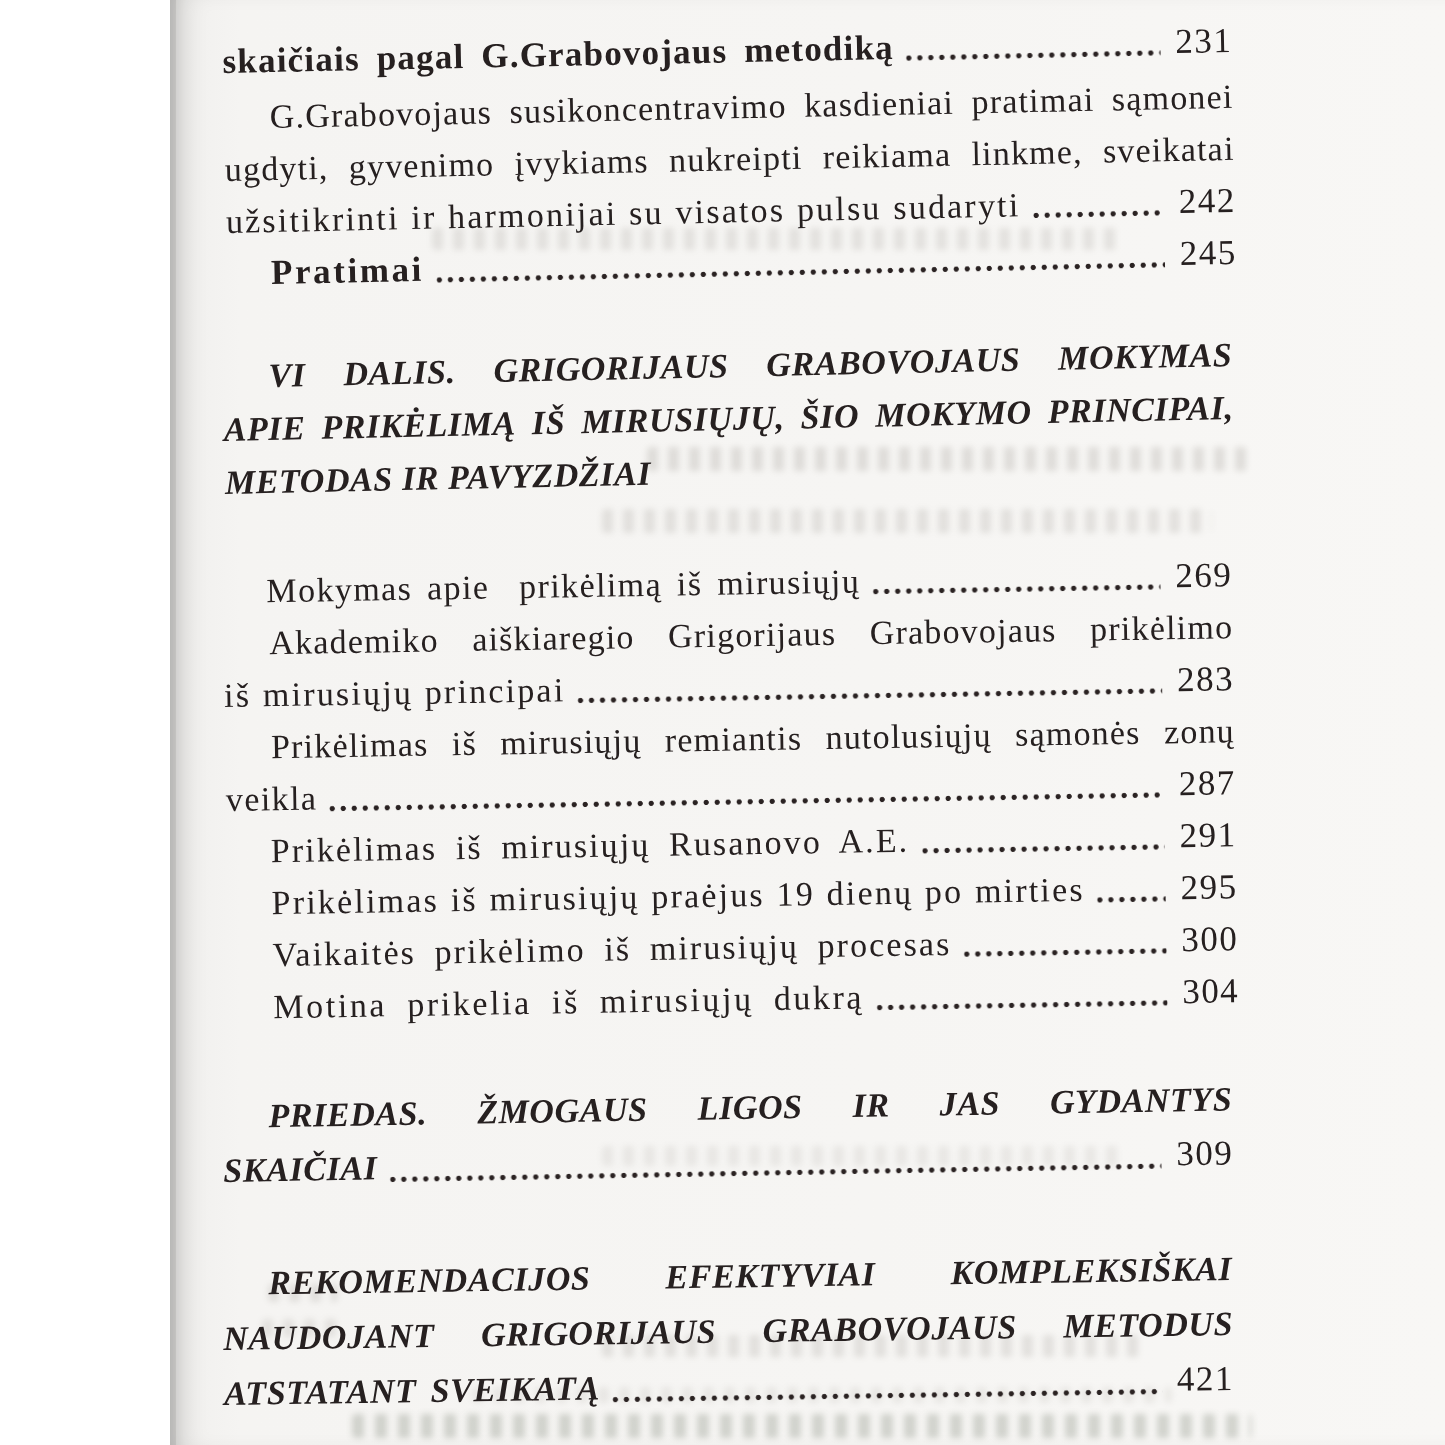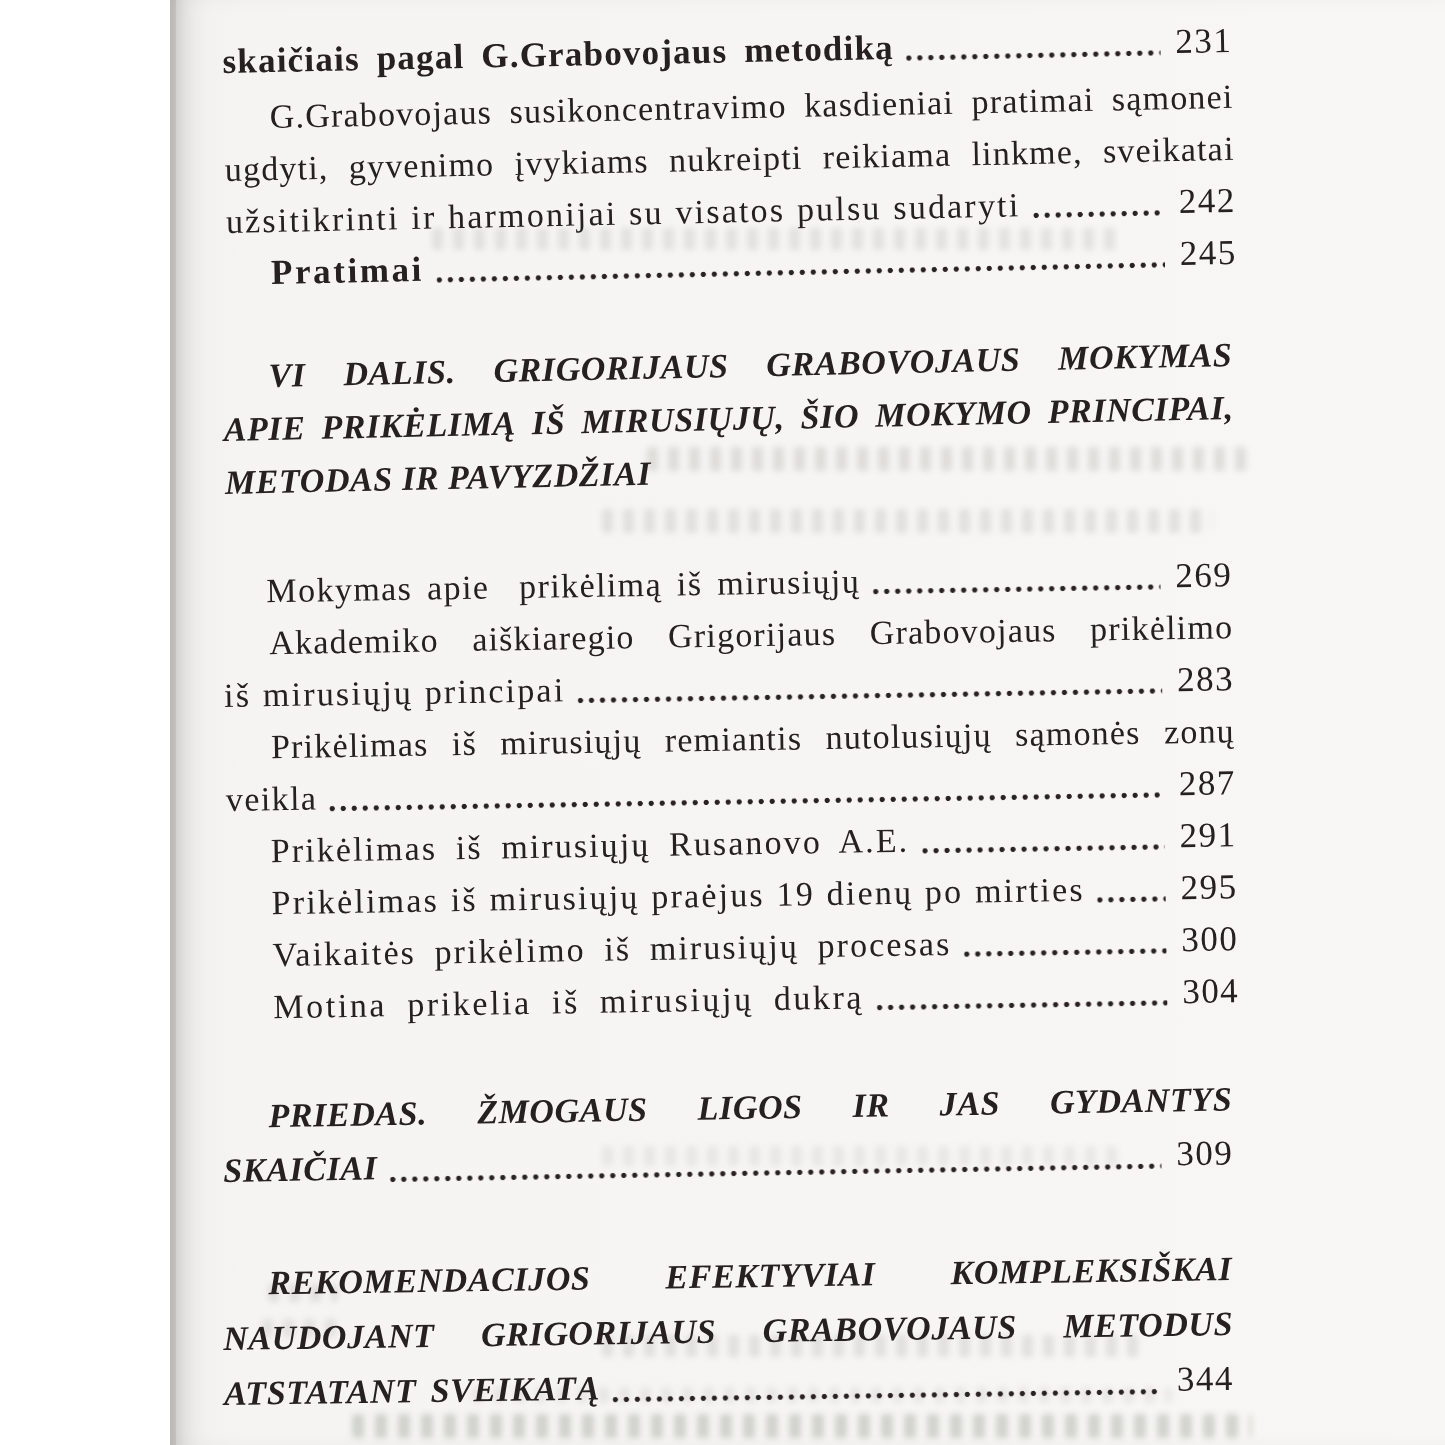--- a/index.html
+++ b/index.html
@@ -172,18 +172,18 @@
         <span class="pg">309</span>
       </div>
     </div>
 
     <div class="blk b-rek hd">
       <div class="jline ind">REKOMENDACIJOS EFEKTYVIAI KOMPLEKSIŠKAI</div>
       <div class="jline">NAUDOJANT GRIGORIJAUS GRABOVOJAUS METODUS</div>
       <div class="row">
         <span class="t">ATSTATANT SVEIKATĄ</span>
         <span class="leader"></span>
-        <span class="pg">344</span>
+        <span class="pg">421</span>
       </div>
     </div>
 
   </div>
 </div>
 
 </body></html>

